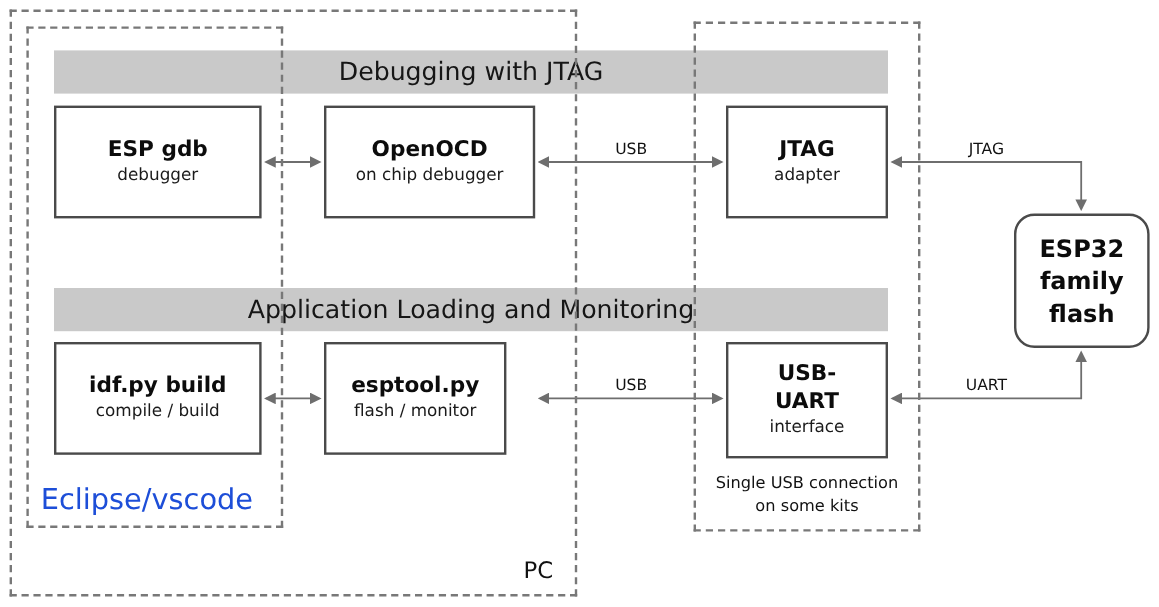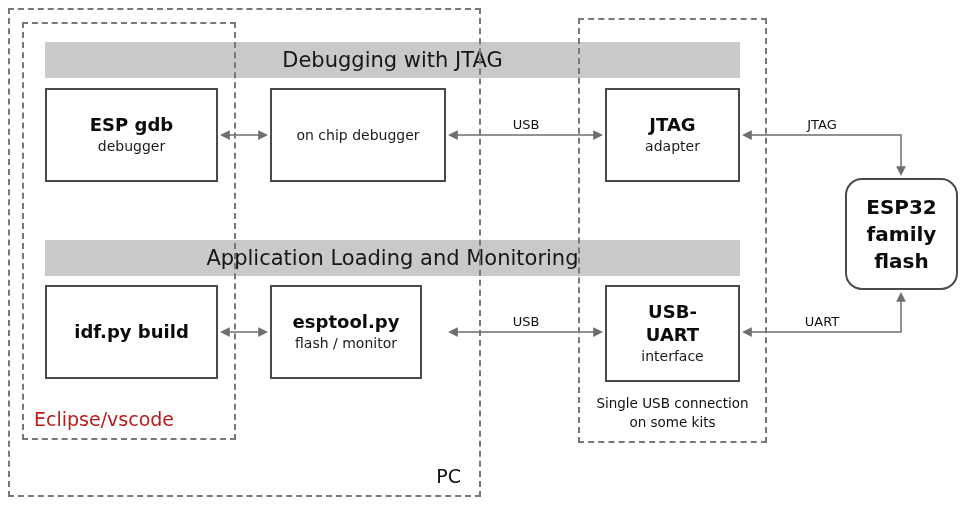--- a/index.html
+++ b/index.html
@@ -22,21 +22,21 @@
     position: absolute;
     border: 2px dashed var(--dash-border, #777);
     background: transparent;
     z-index: 3;
     pointer-events: none;
   }
   .pc-box  { left: 8px;   top: 8px;  width: 473px; height: 489px; }
   .ide-box { left: 22px;  top: 22px; width: 214px; height: 418px; }
   .kit-box { left: 578px; top: 18px; width: 189px; height: 425px; }
   .pc-label  { position: absolute; right: 18px; bottom: 8px; font-size: 19px; color: #111; }
-  .ide-label { position: absolute; left: 10px;  bottom: 8px; font-size: 19px; color: #b91c1c; }
+  .ide-label { position: absolute; left: 10px;  bottom: 8px; font-size: 24px; color: #1d4ed8; }
   .kit-note  {
     position: absolute; left: 0; right: 0; bottom: 8px;
     text-align: center; font-size: 13.5px; line-height: 1.45;
     padding: 0 12px; color: #111;
   }
   
   .bar {
     position: absolute;
     left: 45px;
     width: 695px;
@@ -108,30 +108,32 @@
 
   <div class="bar bar2">Application Loading and Monitoring</div>
   <div class="bar bar1">Debugging with JTAG</div>
 
   <div class="node" style="left:45px; top:88px; width:173px; height:94px;">
     <div class="node-title">ESP gdb</div>
     <div class="node-sub">debugger</div>
   </div>
 
   <div class="node" style="left:270px; top:88px; width:176px; height:94px;">
+    <div class="node-title">OpenOCD</div>
     <div class="node-sub">on chip debugger</div>
   </div>
 
   <div class="node" style="left:605px; top:88px; width:135px; height:94px;">
     <div class="node-title">JTAG</div>
     <div class="node-sub">adapter</div>
   </div>
 
   <div class="node" style="left:45px; top:285px; width:173px; height:94px;">
     <div class="node-title">idf.py build</div>
+    <div class="node-sub">compile / build</div>
   </div>
 
   <div class="node" style="left:270px; top:285px; width:152px; height:94px;">
     <div class="node-title">esptool.py</div>
     <div class="node-sub">flash / monitor</div>
   </div>
 
   <div class="node" style="left:605px; top:285px; width:135px; height:97px;">
     <div class="node-title">USB-</div>
     <div class="node-title">UART</div>

